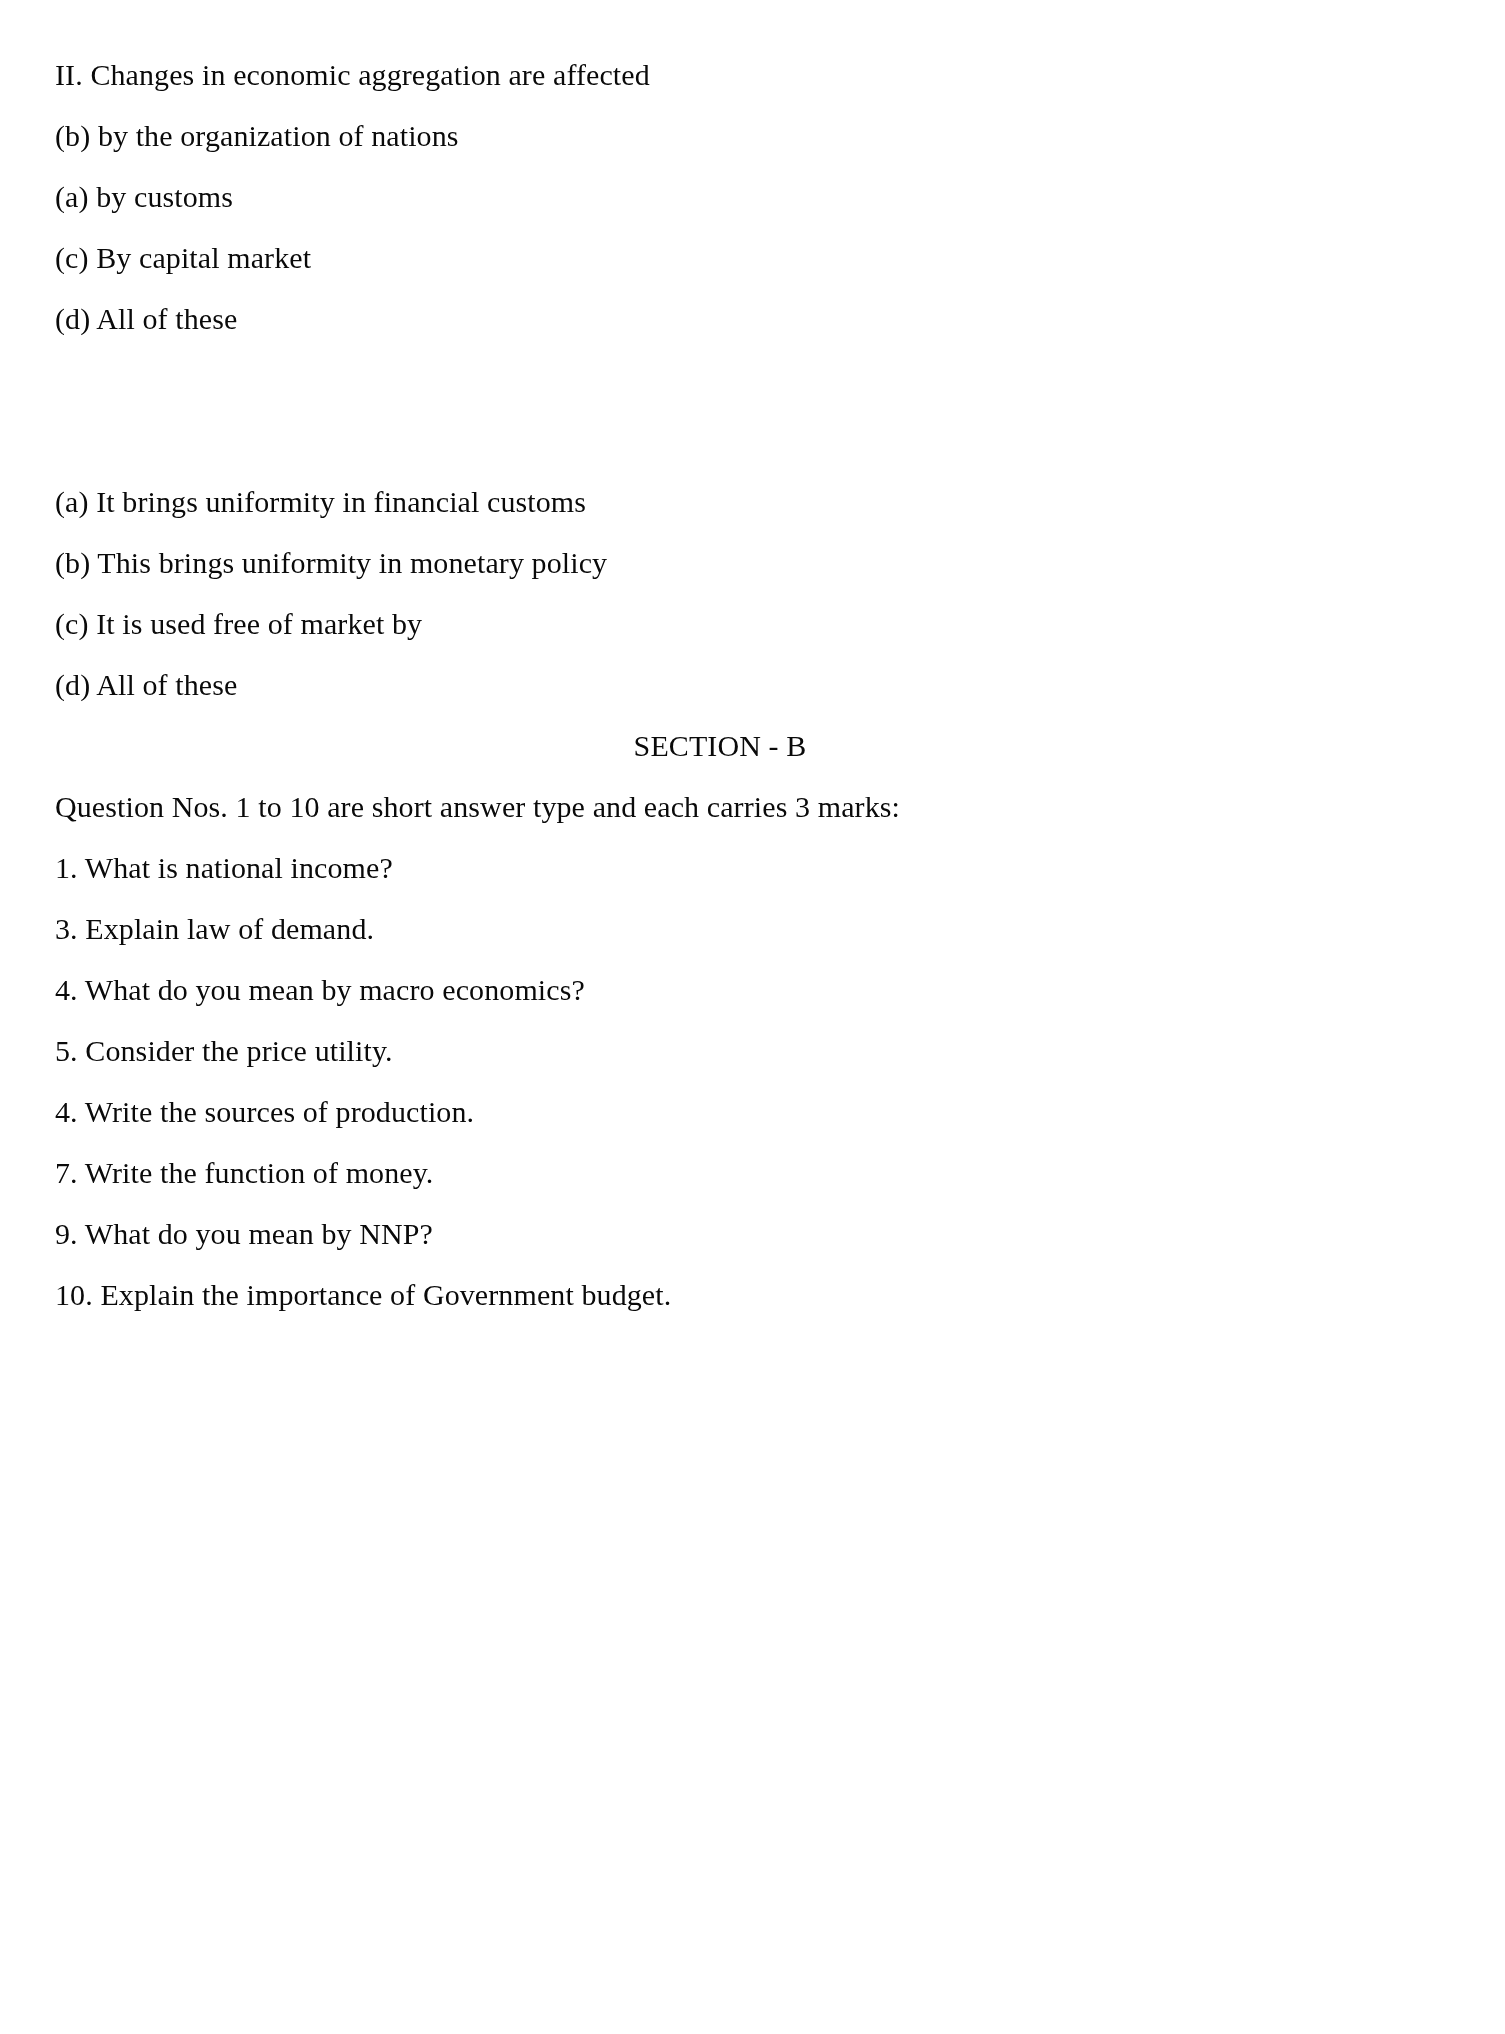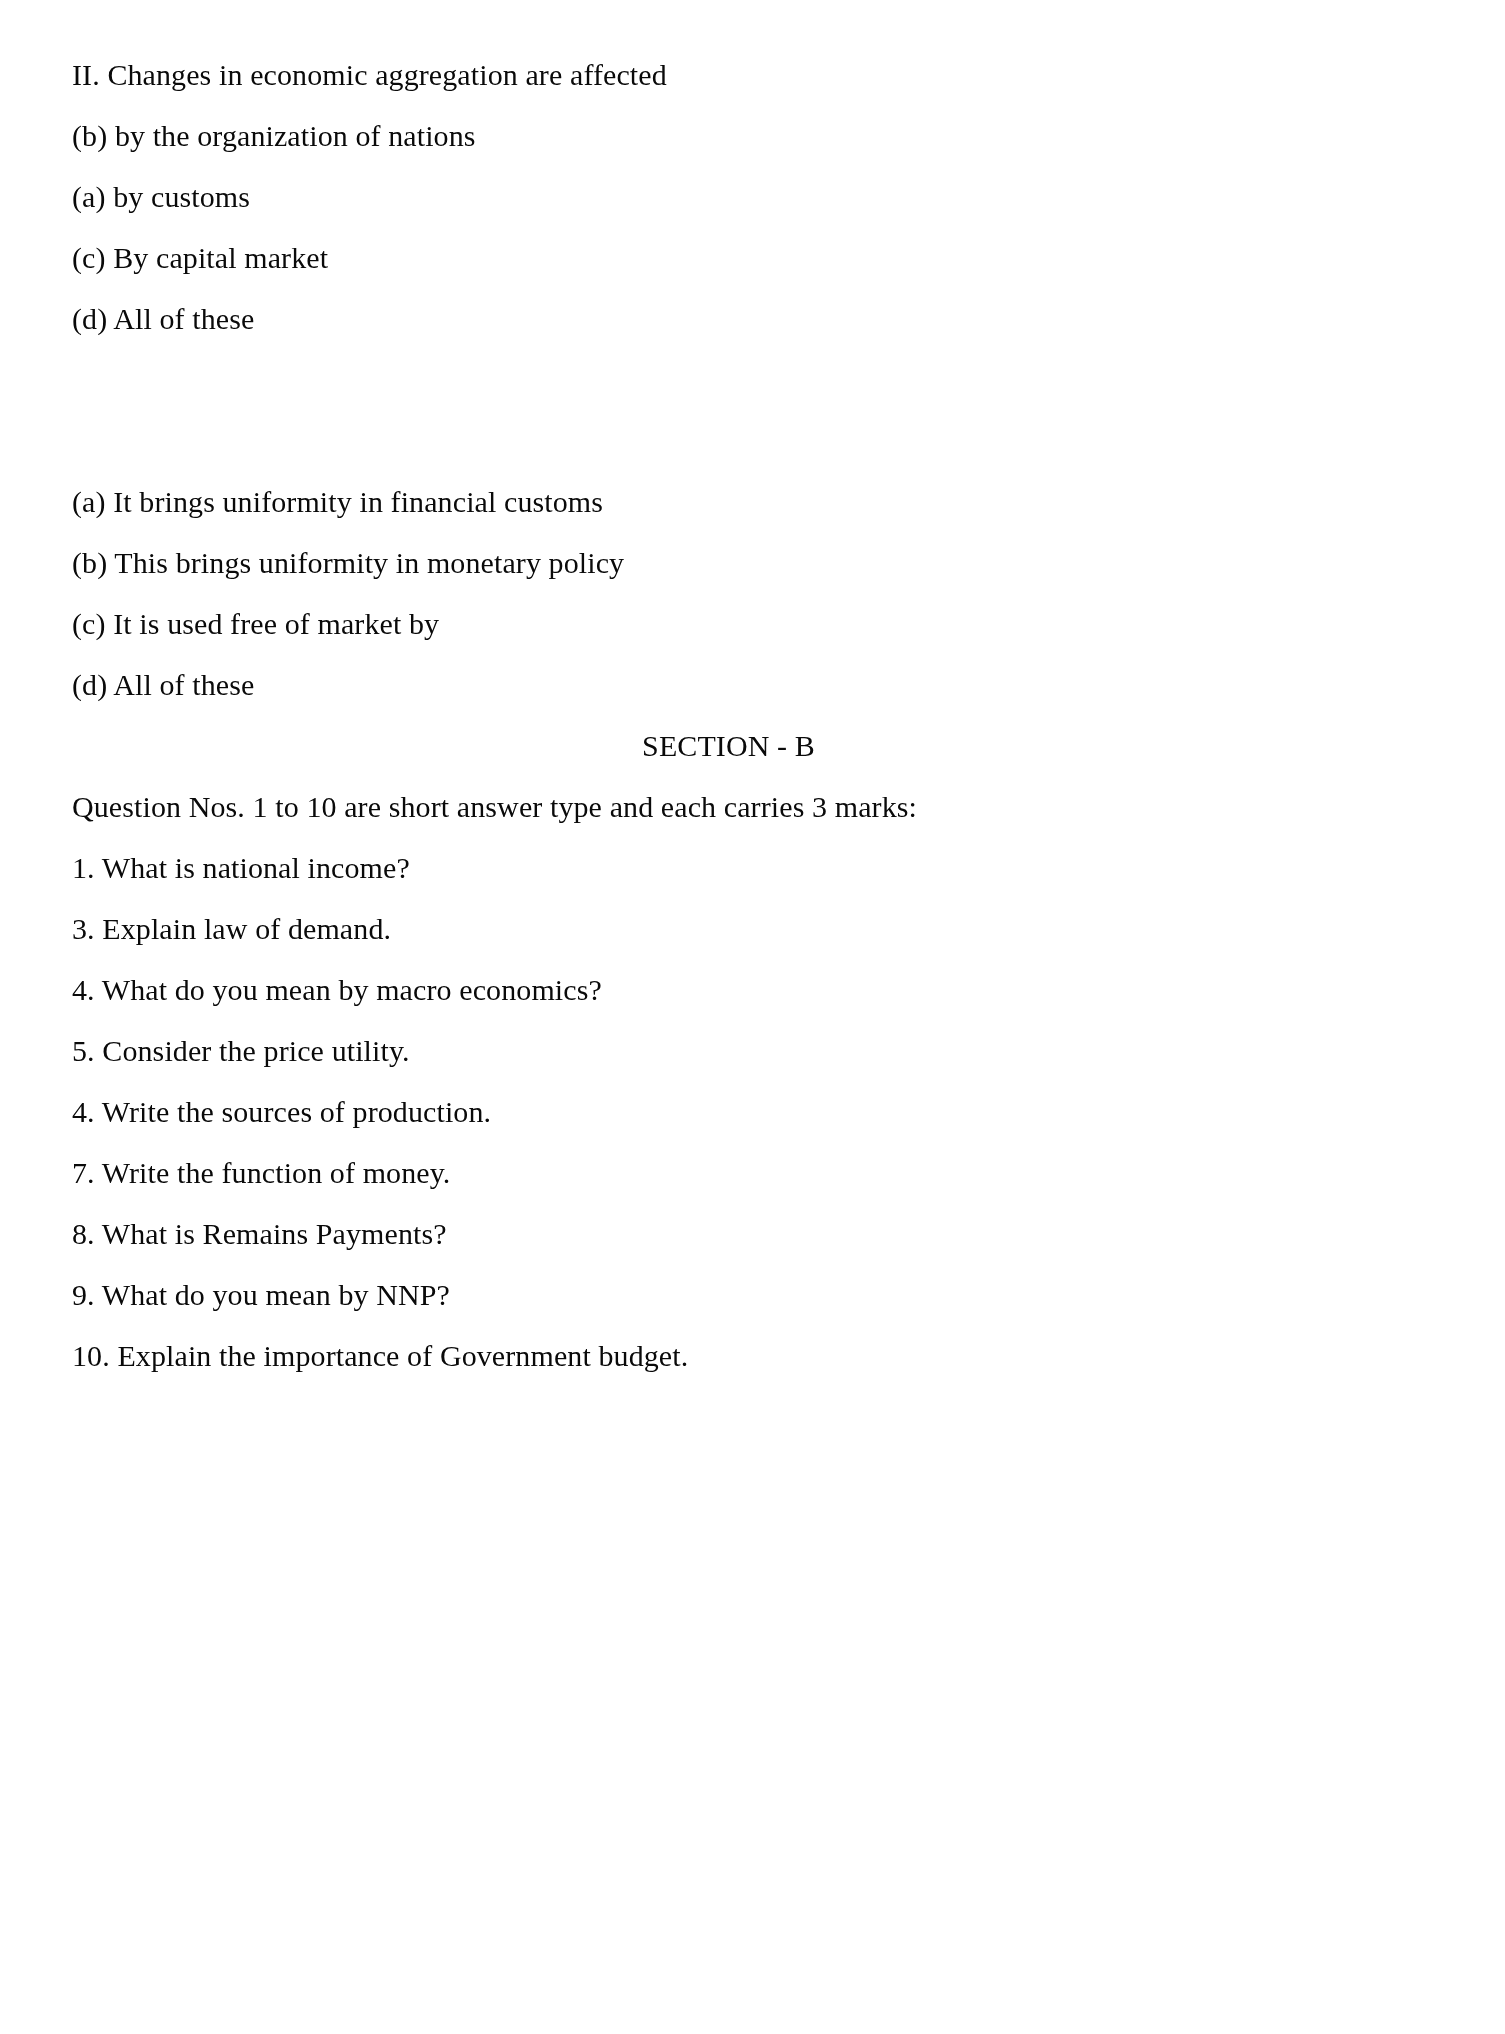--- a/index.html
+++ b/index.html
@@ -11,21 +11,21 @@
     position: relative;
     width: 1505px;
     height: 2034px;
     background: #ffffff;
     overflow: hidden;
     font-family: "Liberation Serif", "DejaVu Serif", serif;
     color: #0b0b0b;
   }
   .content {
     position: absolute;
-    left: 72px;
+    left: 55px;
     top: 44px;
     right: 40px;
   }
   .line {
     font-size: 30px;
     line-height: 1.0;
     letter-spacing: 0.1px;
     white-space: nowrap;
     color: #111111;
     margin: 0;
@@ -68,18 +68,17 @@
 
     <div class="line centered">SECTION - B</div>
     <div class="line">Question Nos. 1 to 10 are short answer type and each carries 3 marks:</div>
 
     <div class="line">1. What is national income?</div>
     <div class="line">3. Explain law of demand.</div>
     <div class="line">4. What do you mean by macro economics?</div>
     <div class="line">5. Consider the price utility.</div>
     <div class="line">4. Write the sources of production.</div>
     <div class="line">7. Write the function of money.</div>
-    <div class="line">8. What is Remains Payments?</div>
     <div class="line">9. What do you mean by NNP?</div>
     <div class="line">10. Explain the importance of Government budget.</div>
 
   </div>
 </div>
 
 </body></html>

